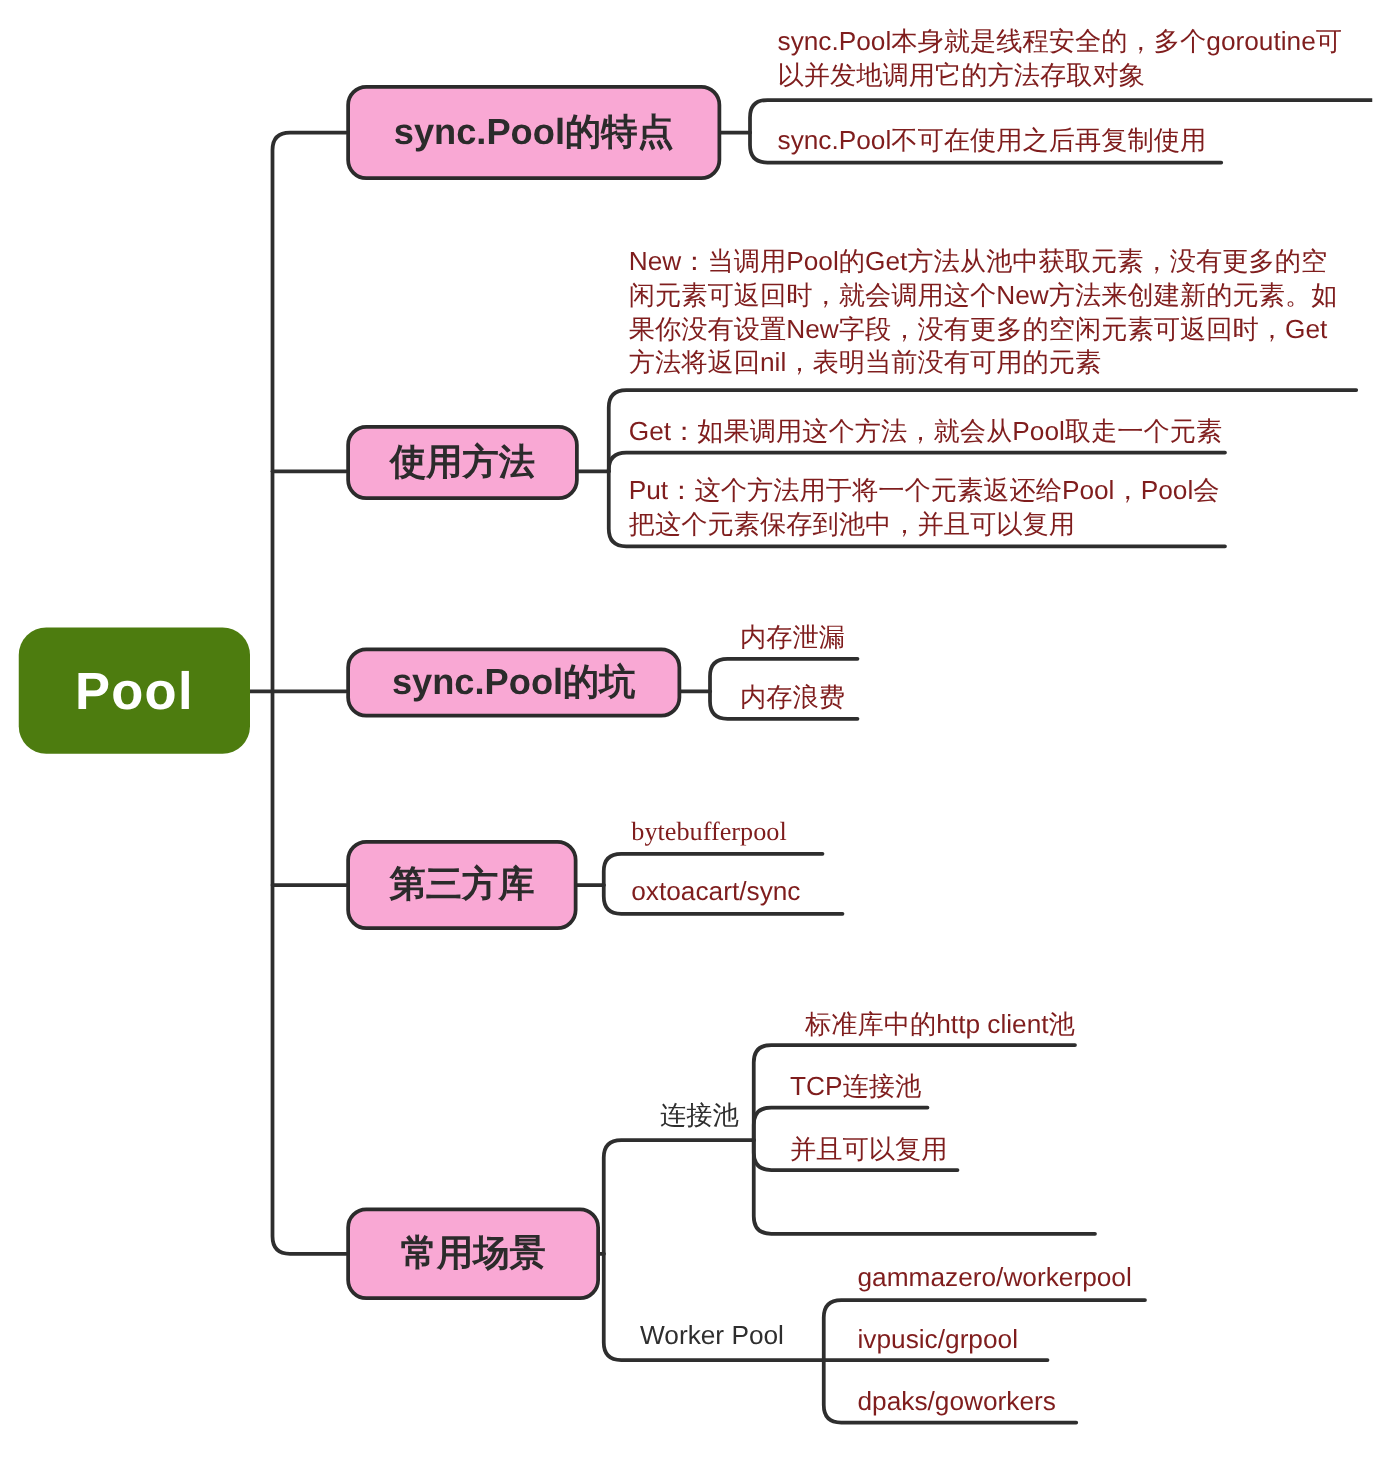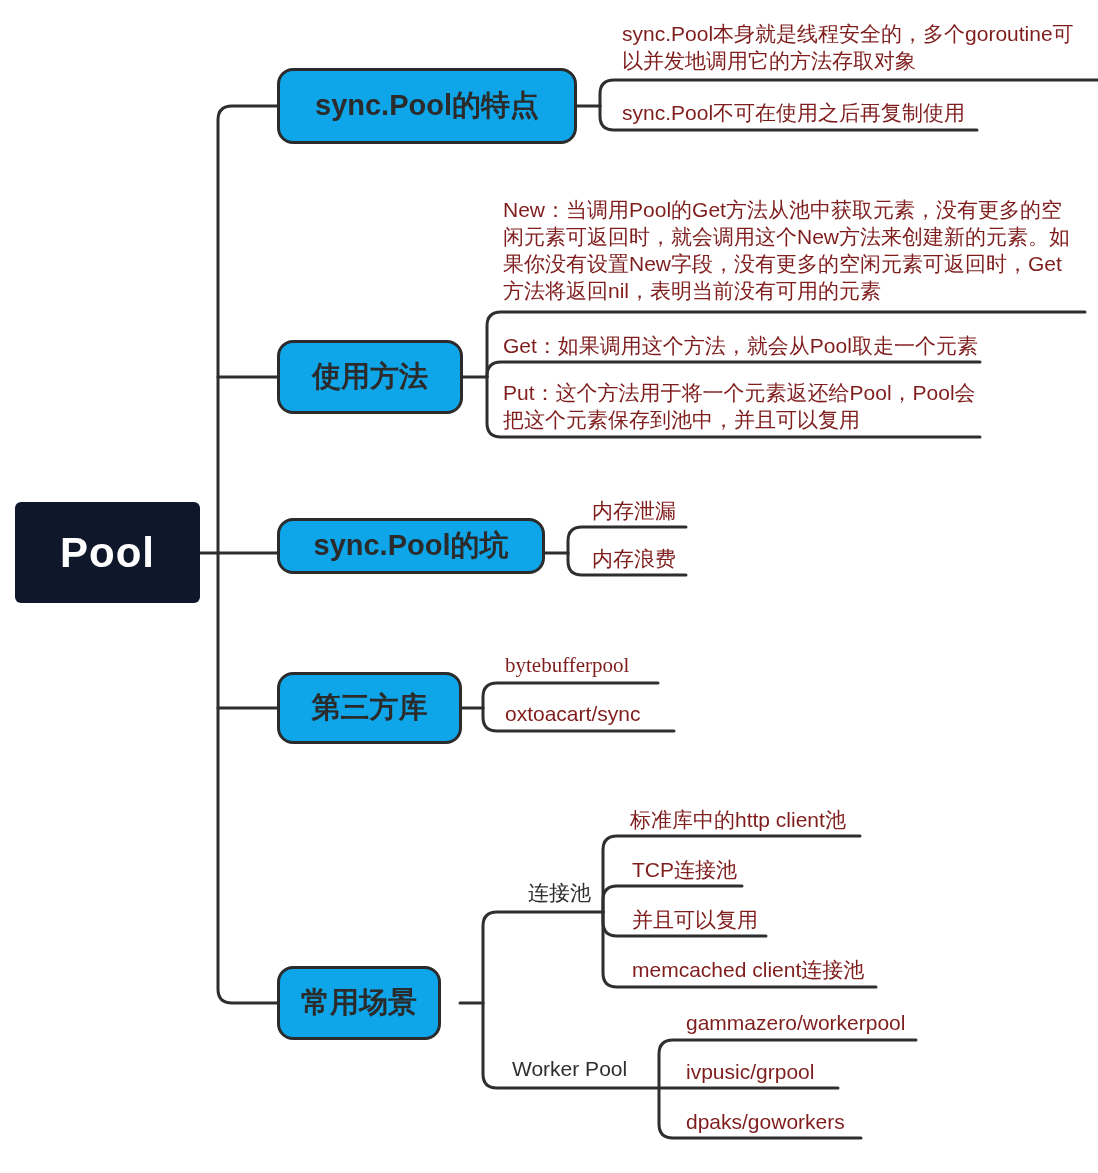--- a/index.html
+++ b/index.html
@@ -13,30 +13,30 @@
     overflow: hidden;
   }
   .lines {
     position: absolute;
     left: 0; top: 0;
     width: 1098px; height: 1173px;
   }
   .node { position: absolute; }
   .root-node {
     left: 15px; top: 502px; width: 185px; height: 101px;
-    background: #0f172a;
-    border-radius: 6px;
+    background: #4d7c0f;
+    border-radius: 22px;
     display: flex; align-items: center; justify-content: center;
     color: #ffffff;
     font-size: 42px;
     font-weight: bold;
     letter-spacing: 1px;
   }
   .topic {
-    background: #0ea5e9;
+    background: #f9a8d4;
     border: 3.5px solid #2B2B2B;
     border-radius: 16px;
     display: flex; align-items: center; justify-content: center;
     color: #2B2B2B;
     font-weight: bold;
     font-size: 29px;
     white-space: nowrap;
   }
   .leaf {
     position: absolute;
@@ -98,46 +98,45 @@
 
     <path d="M659,1088 V1054 Q659,1040 673,1040 H916"></path>
     <path d="M659,1088 H838"></path>
     <path d="M659,1088 V1124 Q659,1138 673,1138 H861"></path>
   </svg>
 
   <div class="node root-node">Pool</div>
 
   <div class="node topic" style="left:277px; top:68px; width:300px; height:76px;">sync.Pool的特点</div>
 
-  <div class="node topic" style="left:277px; top:340px; width:186px; height:74px;">使用方法</div>
+  <div class="node topic" style="left:277px; top:340px; width:186px; height:60px;">使用方法</div>
 
   <div class="node topic" style="left:277px; top:518px; width:268px; height:56px;">sync.Pool的坑</div>
 
   <div class="node topic" style="left:277px; top:672px; width:185px; height:72px;">第三方库</div>
 
-  <div class="node topic" style="left:277px; top:966px; width:164px; height:74px;font-family:Liberation Serif, serif;">常用场景</div>
+  <div class="node topic" style="left:277px; top:966px; width:203px; height:74px;font-family:Liberation Serif, serif;">常用场景</div>
 
   <div class="leaf wrap" style="left:622px; top:20px; width:470px;">sync.Pool本身就是线程安全的，多个goroutine可以并发地调用它的方法存取对象</div>
   <div class="leaf" style="left:622px; top:99px;">sync.Pool不可在使用之后再复制使用</div>
 
   <div class="leaf" style="left:503px; top:332px;">Get：如果调用这个方法，就会从Pool取走一个元素</div>
   <div class="leaf wrap" style="left:503px; top:196px; width:578px;">New：当调用Pool的Get方法从池中获取元素，没有更多的空闲元素可返回时，就会调用这个New方法来创建新的元素。如果你没有设置New字段，没有更多的空闲元素可返回时，Get方法将返回nil，表明当前没有可用的元素</div>
   <div class="leaf wrap" style="left:503px; top:379px; width:480px;">Put：这个方法用于将一个元素返还给Pool，Pool会把这个元素保存到池中，并且可以复用</div>
 
   <div class="leaf" style="left:592px; top:497px;">内存泄漏</div>
   <div class="leaf" style="left:592px; top:545px;">内存浪费</div>
 
   <div class="leaf" style="left:505px; top:652px;font-family:Liberation Serif, serif;">bytebufferpool</div>
   <div class="leaf" style="left:505px; top:700px;">oxtoacart/sync</div>
 
   <div class="sublabel" style="left:528px; top:880px;">连接池</div>
   <div class="sublabel" style="left:512px; top:1056px;">Worker Pool</div>
 
-  <div class="leaf" style="left:630px; top:806px;">标准库中的http client池</div>
+  <div class="leaf" style="left:644px; top:806px;">标准库中的http client池</div>
   <div class="leaf" style="left:632px; top:856px;">TCP连接池</div>
   <div class="leaf" style="left:632px; top:906px;">并且可以复用</div>
-  <div class="leaf" style="left:632px; top:956px;">memcached client连接池</div>
 
   <div class="leaf" style="left:686px; top:1009px;">gammazero/workerpool</div>
   <div class="leaf" style="left:686px; top:1058px;">ivpusic/grpool</div>
   <div class="leaf" style="left:686px; top:1108px;">dpaks/goworkers</div>
 
 </div>
 
 </body></html>

